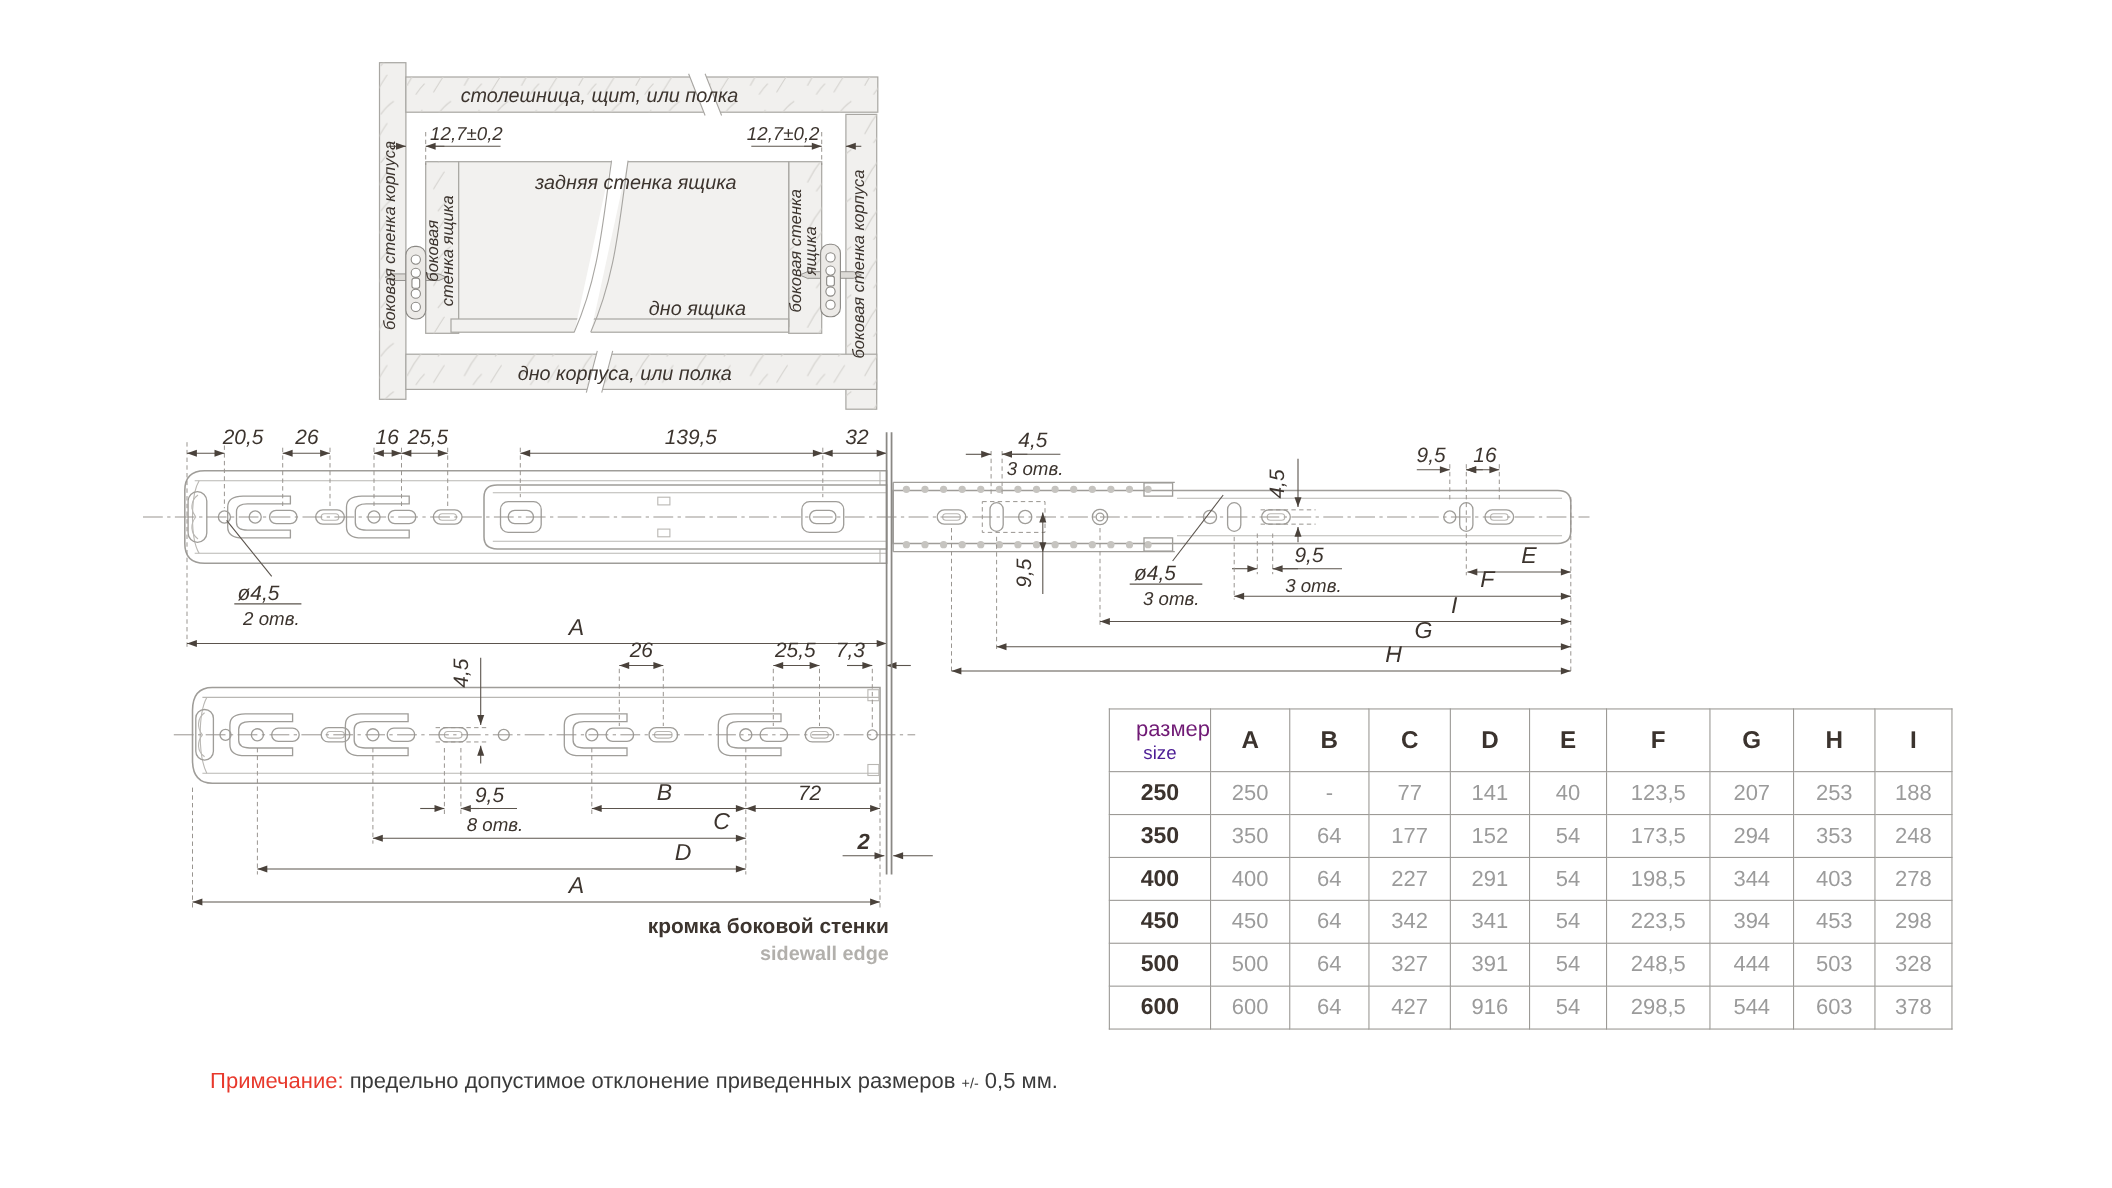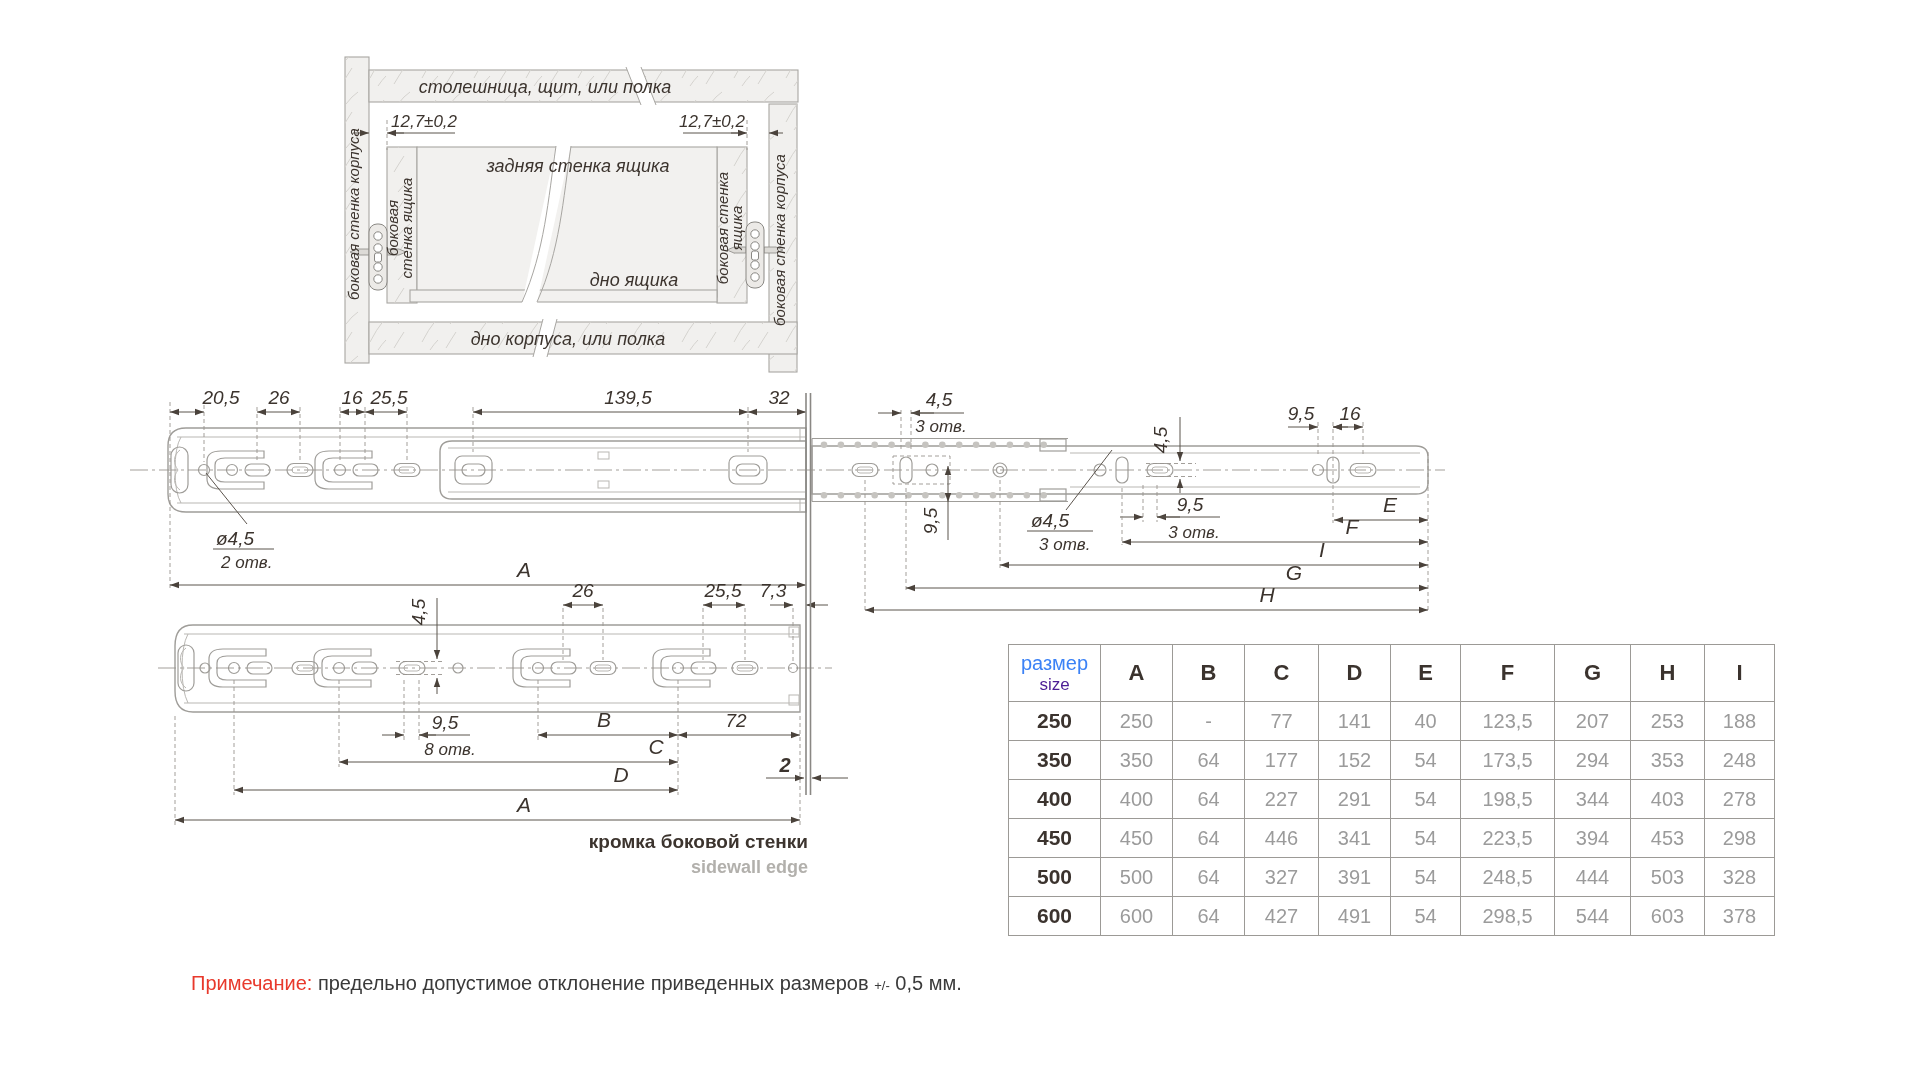--- a/index.html
+++ b/index.html
@@ -28,21 +28,21 @@
   .edge-ru{font:bold 19px "Liberation Sans",sans-serif;fill:#3c342e}
   .edge-en{font:bold 18px "Liberation Sans",sans-serif;fill:#b2b0ac}
   .b2{font:italic bold 20px "Liberation Sans",sans-serif;}
 
   
   .spec-table{position:absolute;left:1008px;top:644px;border-collapse:collapse;table-layout:fixed;}
   .spec-table th,.spec-table td{border:1px solid #9c9a96;text-align:center;vertical-align:middle;padding:0;}
   .spec-table thead th{height:56px;color:#3b332e;font-size:22px;font-weight:bold;}
   .spec-table td{height:38px;font-size:20px;color:#9b9b9b;}
   .spec-table td.size-cell{color:#3b332e;font-weight:bold;font-size:21px;}
-  .size-th .ru{font-size:20px;font-weight:normal;color:#3b82f6;line-height:24px;}
+  .size-th .ru{font-size:20px;font-weight:normal;color:#701a75;line-height:24px;text-align:right;}
   .size-th .en{font-size:17px;font-weight:normal;color:#4c1d95;line-height:20px;}
 
   
   .note{position:absolute;left:155px;top:970px;font-size:20px;line-height:27px;white-space:nowrap;}
   .note .ru-label{color:#e8392c;margin-left:36px;}
   .note .ru-text{color:#3a3a3a;}
   .note .en-label{color:#f1682e;}
   .note .en-text{color:#a9a9a9;}
   .note .tol{font-size:13px;}
 </style>
@@ -477,21 +477,21 @@
           <td>54</td>
           <td>198,5</td>
           <td>344</td>
           <td>403</td>
           <td>278</td>
         </tr>
         <tr>
           <td class="size-cell">450</td>
           <td>450</td>
           <td>64</td>
-          <td>446</td>
+          <td>342</td>
           <td>341</td>
           <td>54</td>
           <td>223,5</td>
           <td>394</td>
           <td>453</td>
           <td>298</td>
         </tr>
         <tr>
           <td class="size-cell">500</td>
           <td>500</td>
@@ -502,21 +502,21 @@
           <td>248,5</td>
           <td>444</td>
           <td>503</td>
           <td>328</td>
         </tr>
         <tr>
           <td class="size-cell">600</td>
           <td>600</td>
           <td>64</td>
           <td>427</td>
-          <td>491</td>
+          <td>916</td>
           <td>54</td>
           <td>298,5</td>
           <td>544</td>
           <td>603</td>
           <td>378</td>
         </tr>
       </tbody>
 </table>
 
 <div class="note">

